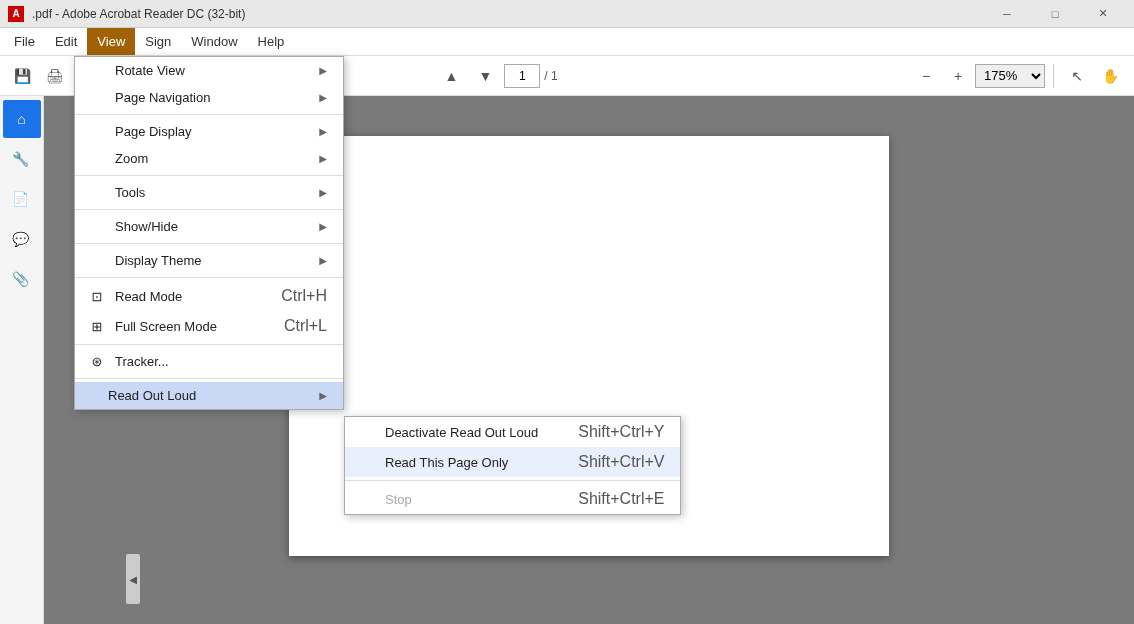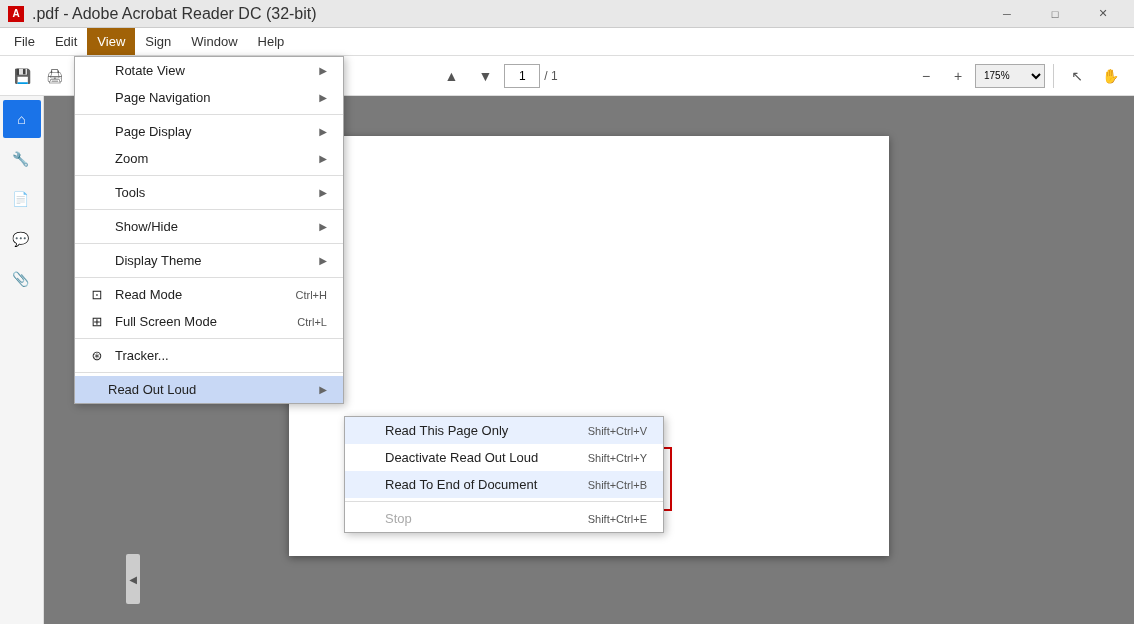--- a/index.html
+++ b/index.html
@@ -28,21 +28,21 @@
       height: 16px;
       background: #cc0000;
       display: flex;
       align-items: center;
       justify-content: center;
       font-size: 10px;
       color: white;
       font-weight: bold;
     }
     .title-bar-text {
-      font-size: 16px;
+      font-size: 12px;
       color: #333;
     }
     .title-bar-controls {
       margin-left: auto;
       display: flex;
       gap: 2px;
     }
     .title-btn {
       width: 46px;
       height: 20px;
@@ -125,21 +125,21 @@
       font-size: 12px;
       color: #555;
     }
     .zoom-group {
       display: flex;
       align-items: center;
       gap: 2px;
     }
     .zoom-select {
       height: 24px;
-      font-size: 10px;
+      font-size: 13px;
       border: 1px solid #aaa;
       padding: 0 4px;
       width: 70px;
     }
 
     
     .main-area {
       display: flex;
       height: calc(624px - 96px);
     }
@@ -222,21 +222,21 @@
       font-size: 13px;
       color: #222;
       position: relative;
       white-space: nowrap;
     }
     .dropdown-item.active { background: #c7d8f7; }
     .dropdown-item .shortcut {
       margin-left: auto;
       padding-left: 40px;
       color: #555;
-      font-size: 11px;
+      font-size: 16px;
     }
     .dropdown-item .arrow {
       margin-left: auto;
       font-size: 10px;
       color: #666;
     }
     .dropdown-item .item-icon {
       position: absolute;
       left: 12px;
       width: 20px;
@@ -399,32 +399,28 @@
   </div>
   <div class="dropdown-separator"></div>
   <div class="dropdown-item active" style="background:#c8d8f5;padding-left:33px;">
     <span>Read Out Loud</span>
     <span class="arrow">▶</span>
   </div>
 </div>
 
 <div class="dropdown-menu submenu" style="left: 344px; top: 416px; min-width: 320px;">
 
+  <div class="dropdown-item">
+    <span>Deactivate Read Out Loud</span>
+    <span class="shortcut">Shift+Ctrl+Y</span>
+  </div>
   <div class="dropdown-item" style="background:#e8f0fe;">
     <span>Read This Page Only</span>
     <span class="shortcut">Shift+Ctrl+V</span>
   </div>
-  <div class="dropdown-item">
-    <span>Deactivate Read Out Loud</span>
-    <span class="shortcut">Shift+Ctrl+Y</span>
-  </div>
-  <div class="dropdown-item" style="background:#e8f0fe;">
-    <span>Read To End of Document</span>
-    <span class="shortcut">Shift+Ctrl+B</span>
-  </div>
   <div class="dropdown-separator"></div>
   <div class="dropdown-item disabled">
     <span>Stop</span>
     <span class="shortcut">Shift+Ctrl+E</span>
   </div>
 </div>
 
 <div class="highlight-box" style="left: 344px; top: 447px; width: 328px; height: 64px;"></div>
 
 </body></html>

